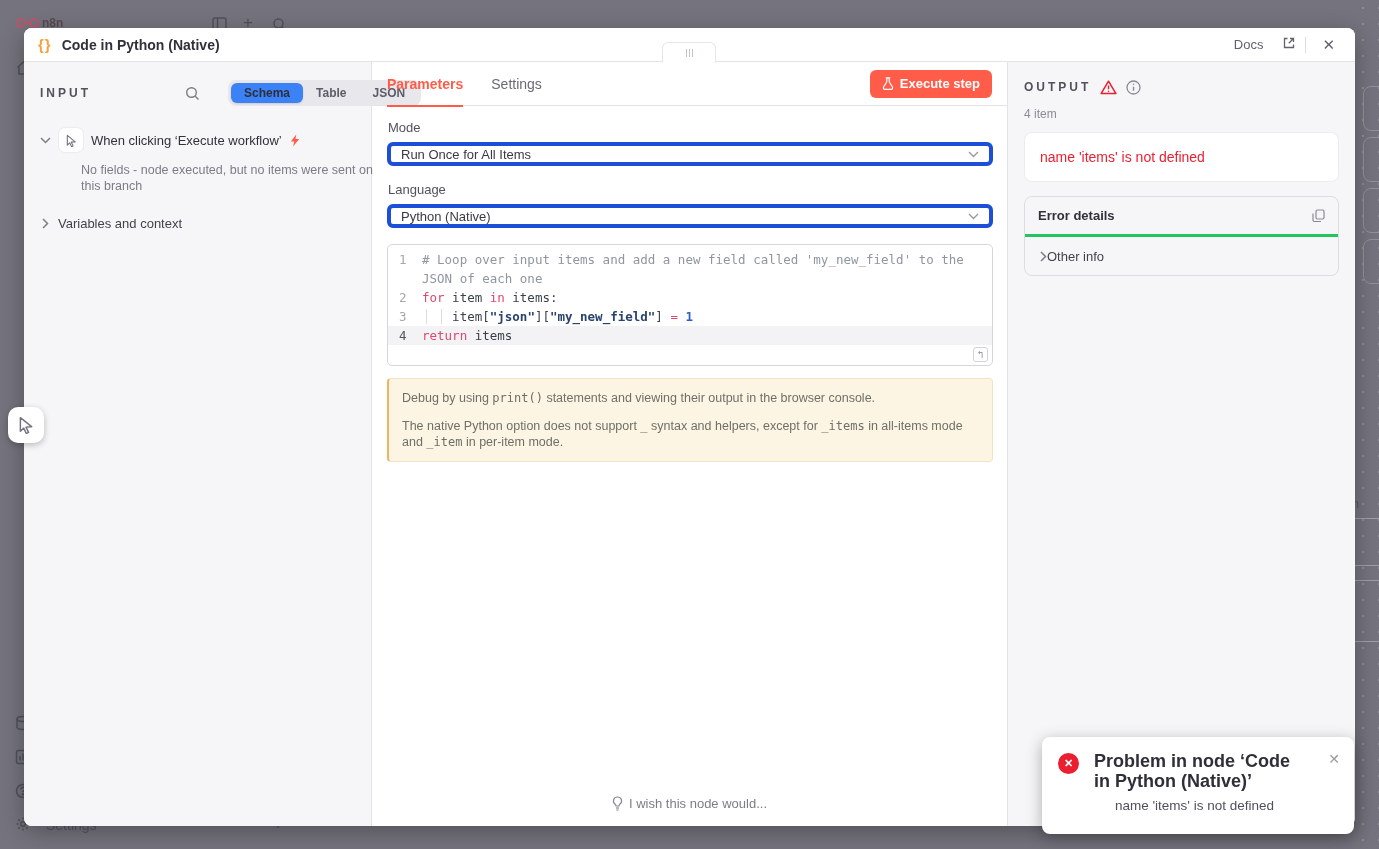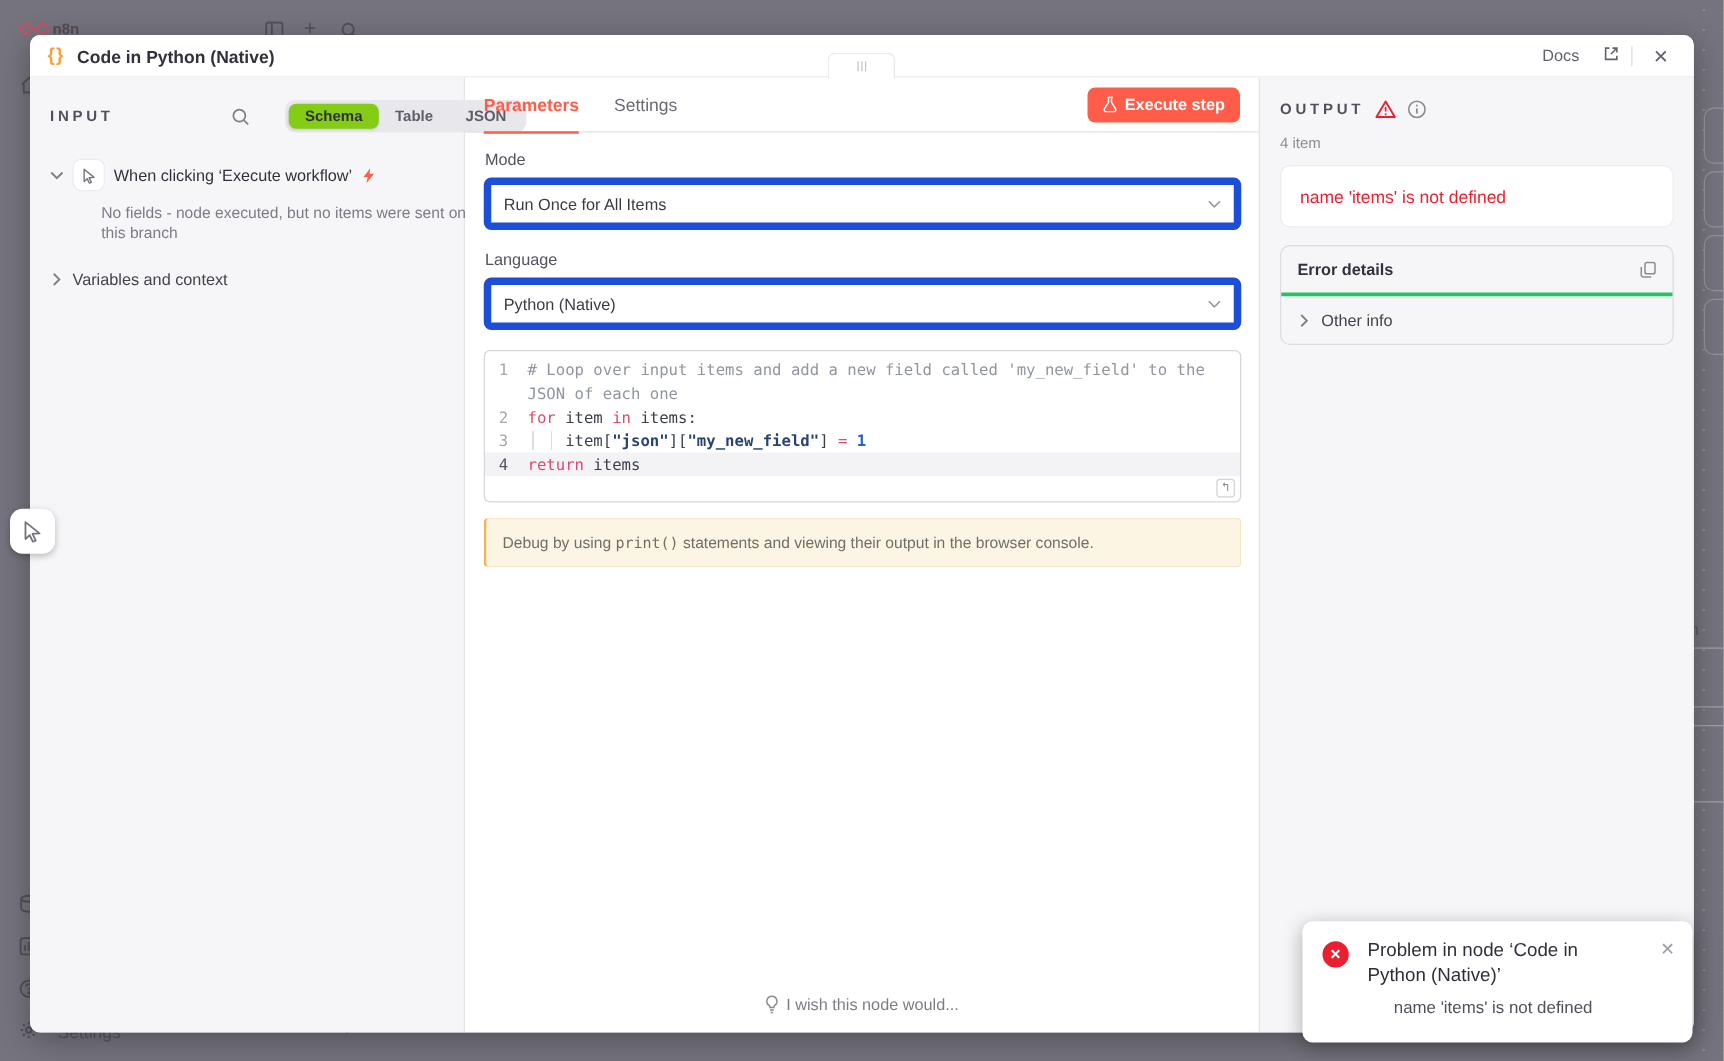--- a/index.html
+++ b/index.html
@@ -37,21 +37,21 @@
 
   
   .panel-side { width:348px; background:#f6f6f8; padding:18px 16px; position:relative; }
   .panel-side.left { border-right:1px solid #e3e3e9; }
   .panel-side.right { border-left:1px solid #e3e3e9; }
   .io-head { display:flex; align-items:center;gap:28px; }
   .io-title { font-size:12px; font-weight:600; letter-spacing:3px; color:#51515c; }
   .search-btn { margin-left:66px; cursor:pointer; display:flex; }
   .seg { margin-left:auto; background:#e7e7ec; border-radius:8px; padding:3px; display:flex; height:26px; }
   .seg span { font-size:12px; color:#5d5d68; padding:2px 13px; border-radius:6px; cursor:pointer; line-height:16px;font-weight:bold; }
-  .seg span.active { background:#84cc16; color:#2f2f3a; font-weight:600; box-shadow:0 1px 2px rgba(0,0,0,.12); }
+  .seg span.active { background:#3b82f6; color:#2f2f3a; font-weight:600; box-shadow:0 1px 2px rgba(0,0,0,.12); }
 
   .node-row { margin-top:22px; display:flex; align-items:center; gap:8px; cursor:pointer; }
   .chev { color:#7d7d88; display:flex; }
   .node-tile { width:24px; height:24px; background:#fff; border-radius:6px; box-shadow:0 0 0 1px #ececf0;
     display:flex; align-items:center; justify-content:center; }
   .node-label { font-size:13px; color:#31313c; }
   .bolt { display:flex; }
 
   .empty-msg { margin:10px 0 0 41px; width:292px; font-size:12.5px; line-height:16px; color:#7c7c87; }
   .vars-row { margin-top:22px; display:flex; align-items:center; gap:9px; cursor:pointer; padding-left:2px; }
@@ -65,21 +65,21 @@
   .panel-main { flex:1; background:#fff; display:flex; flex-direction:column; min-width:0; }
   .tabs-row { height:44px; border-bottom:1px solid #e3e3e9; display:flex; align-items:center; padding:0 15px; position:relative; }
   .tab { font-size:14px; margin-right:28px; color:#6a6a75; cursor:pointer; height:44px; display:flex; align-items:center; position:relative; }
   .tab.active { color:#ff5d49; font-weight:600; }
   .tab.active::after { content:""; position:absolute; left:0; right:0; bottom:-1px; height:2px; background:#ff5d49; }
   .exec-btn { margin-left:auto; background:#ff5d49; color:#fff; font-size:13px; font-weight:600; border:none;
     border-radius:6px; height:28px; padding:0 12px; display:flex; align-items:center; gap:6px; cursor:pointer; }
 
   .param-scroll { flex:1; padding:14px 14px 0 15px; overflow:hidden; }
   .fld-label { font-size:13px; color:#52525e; margin:0 0 7px 1px; }
-  .select-box { height:42px; border:6px solid #1d4ed8; border-radius:6px; background:#fff; display:flex; align-items:center;
+  .select-box { height:24px; border:4px solid #1d4ed8; border-radius:6px; background:#fff; display:flex; align-items:center;
     padding:0 10px; font-size:13px; color:#3a3a45; cursor:pointer; margin-bottom:16px; }
   .select-box .chev { margin-left:auto; }
 
   .code-editor { border:1px solid #d6d6dd; border-radius:5px; overflow:hidden; padding:5px 0 2px;
     font-family:"DejaVu Sans Mono", monospace; font-size:12.5px; line-height:19px; margin-bottom:12px; background:#fff; }
   .code-line { display:flex; }
   .code-line.active { background:#f3f3f5; }
   .ln { width:34px; flex:0 0 34px; text-align:left; padding-left:11px; color:#a6a6b0; user-select:none; }
   .code-line.active .ln { color:#55555f; }
   .lc { flex:1; white-space:pre-wrap; word-break:break-word; color:#3a3f4a; padding-right:14px; }
@@ -101,30 +101,30 @@
 
   
   .out-head { display:flex; align-items:flex-start; gap:9px; }
   .items-count { margin-top:12px; font-size:12px; color:#8c8c96; }
   .error-card { margin-top:11px; background:#fff; border:1px solid #ececf0; border-radius:8px; padding:16px 15px; }
   .error-text { color:#ea1f30; font-size:14px; }
   .details-card { margin-top:14px; border:1px solid #dcdce2; border-radius:8px; }
   .details-head { height:40px; display:flex; align-items:center; padding:0 13px; border-bottom:3px solid #22c55e; }
   .details-title { font-size:13px; font-weight:600; color:#31313c; }
   .copy-btn { margin-left:auto; cursor:pointer; display:flex; }
-  .details-row { height:38px; display:flex; align-items:center; gap:10px; padding:0 15px; cursor:pointer; }
+  .details-row { height:38px; display:flex; align-items:center; padding:0 15px; cursor:pointer; }
   .details-row .lbl { font-size:13px; color:#42424d; }
 
   
   .toast { position:absolute; left:1042px; top:737px; width:312px; height:97px; background:#fff; border-radius:8px;
     box-shadow:0 4px 16px rgba(0,0,0,.3); z-index:10; padding:14px 14px 12px 16px; }
   .toast-row { display:flex; gap:15px; }
   .toast-badge { width:21px; height:21px; border-radius:50%; background:#ea1f30; color:#fff; flex:0 0 21px;
     display:flex; align-items:center; justify-content:center; font-size:11px; font-weight:700; margin-top:2px; }
-  .toast-title { font-size:15px; font-weight:400; color:#2f2f3a; line-height:20px; width:200px; }
+  .toast-title { font-size:18px; font-weight:700; color:#2f2f3a; line-height:20px; width:200px; }
   .toast-close { margin-left:auto; color:#9a9aa3; font-size:14px; cursor:pointer; }
   .toast-msg { margin:7px 0 0 57px; font-size:13.5px; color:#50505c; }
 
   svg { display:block; }
 </style>
 </head>
 <body>
 
 <div class="stage">
 
@@ -319,20 +319,21 @@
                   <span class="lc"><span class="tok-kw">return</span><span class="tok-plain"> items</span></span>
                 </div>
               </div>
             <div class="editor-foot">
               <span class="fmt-btn">↰</span>
             </div>
           </div>
 
           <div class="notice" id="notice-box">
               <p><span>Debug by using </span><span class="seg-mono">print()</span><span> statements and viewing their output in the browser console.</span></p>
+              <p><span>The native Python option does not support </span><span class="seg-mono">_</span><span> syntax and helpers, except for </span><span class="seg-mono">_items</span><span> in all-items mode and </span><span class="seg-mono">_item</span><span> in per-item mode.</span></p>
             </div>
         </div>
 
         <div class="wish-row">
           <svg width="11" height="15" viewBox="0 0 11 15">
               <path d="M5.5 1a4 4 0 012.3 7.3c-.5.4-.8 1-.8 1.7H4a2.3 2.3 0 00-.8-1.7A4 4 0 015.5 1z" fill="none" stroke="#8a8a94" stroke-width="1.2"></path>
               <line x1="4" y1="12" x2="7" y2="12" stroke="#8a8a94" stroke-width="1.2"></line>
               <line x1="4.5" y1="14" x2="6.5" y2="14" stroke="#8a8a94" stroke-width="1.2"></line>
             </svg>
           <span>I wish this node would...</span>

